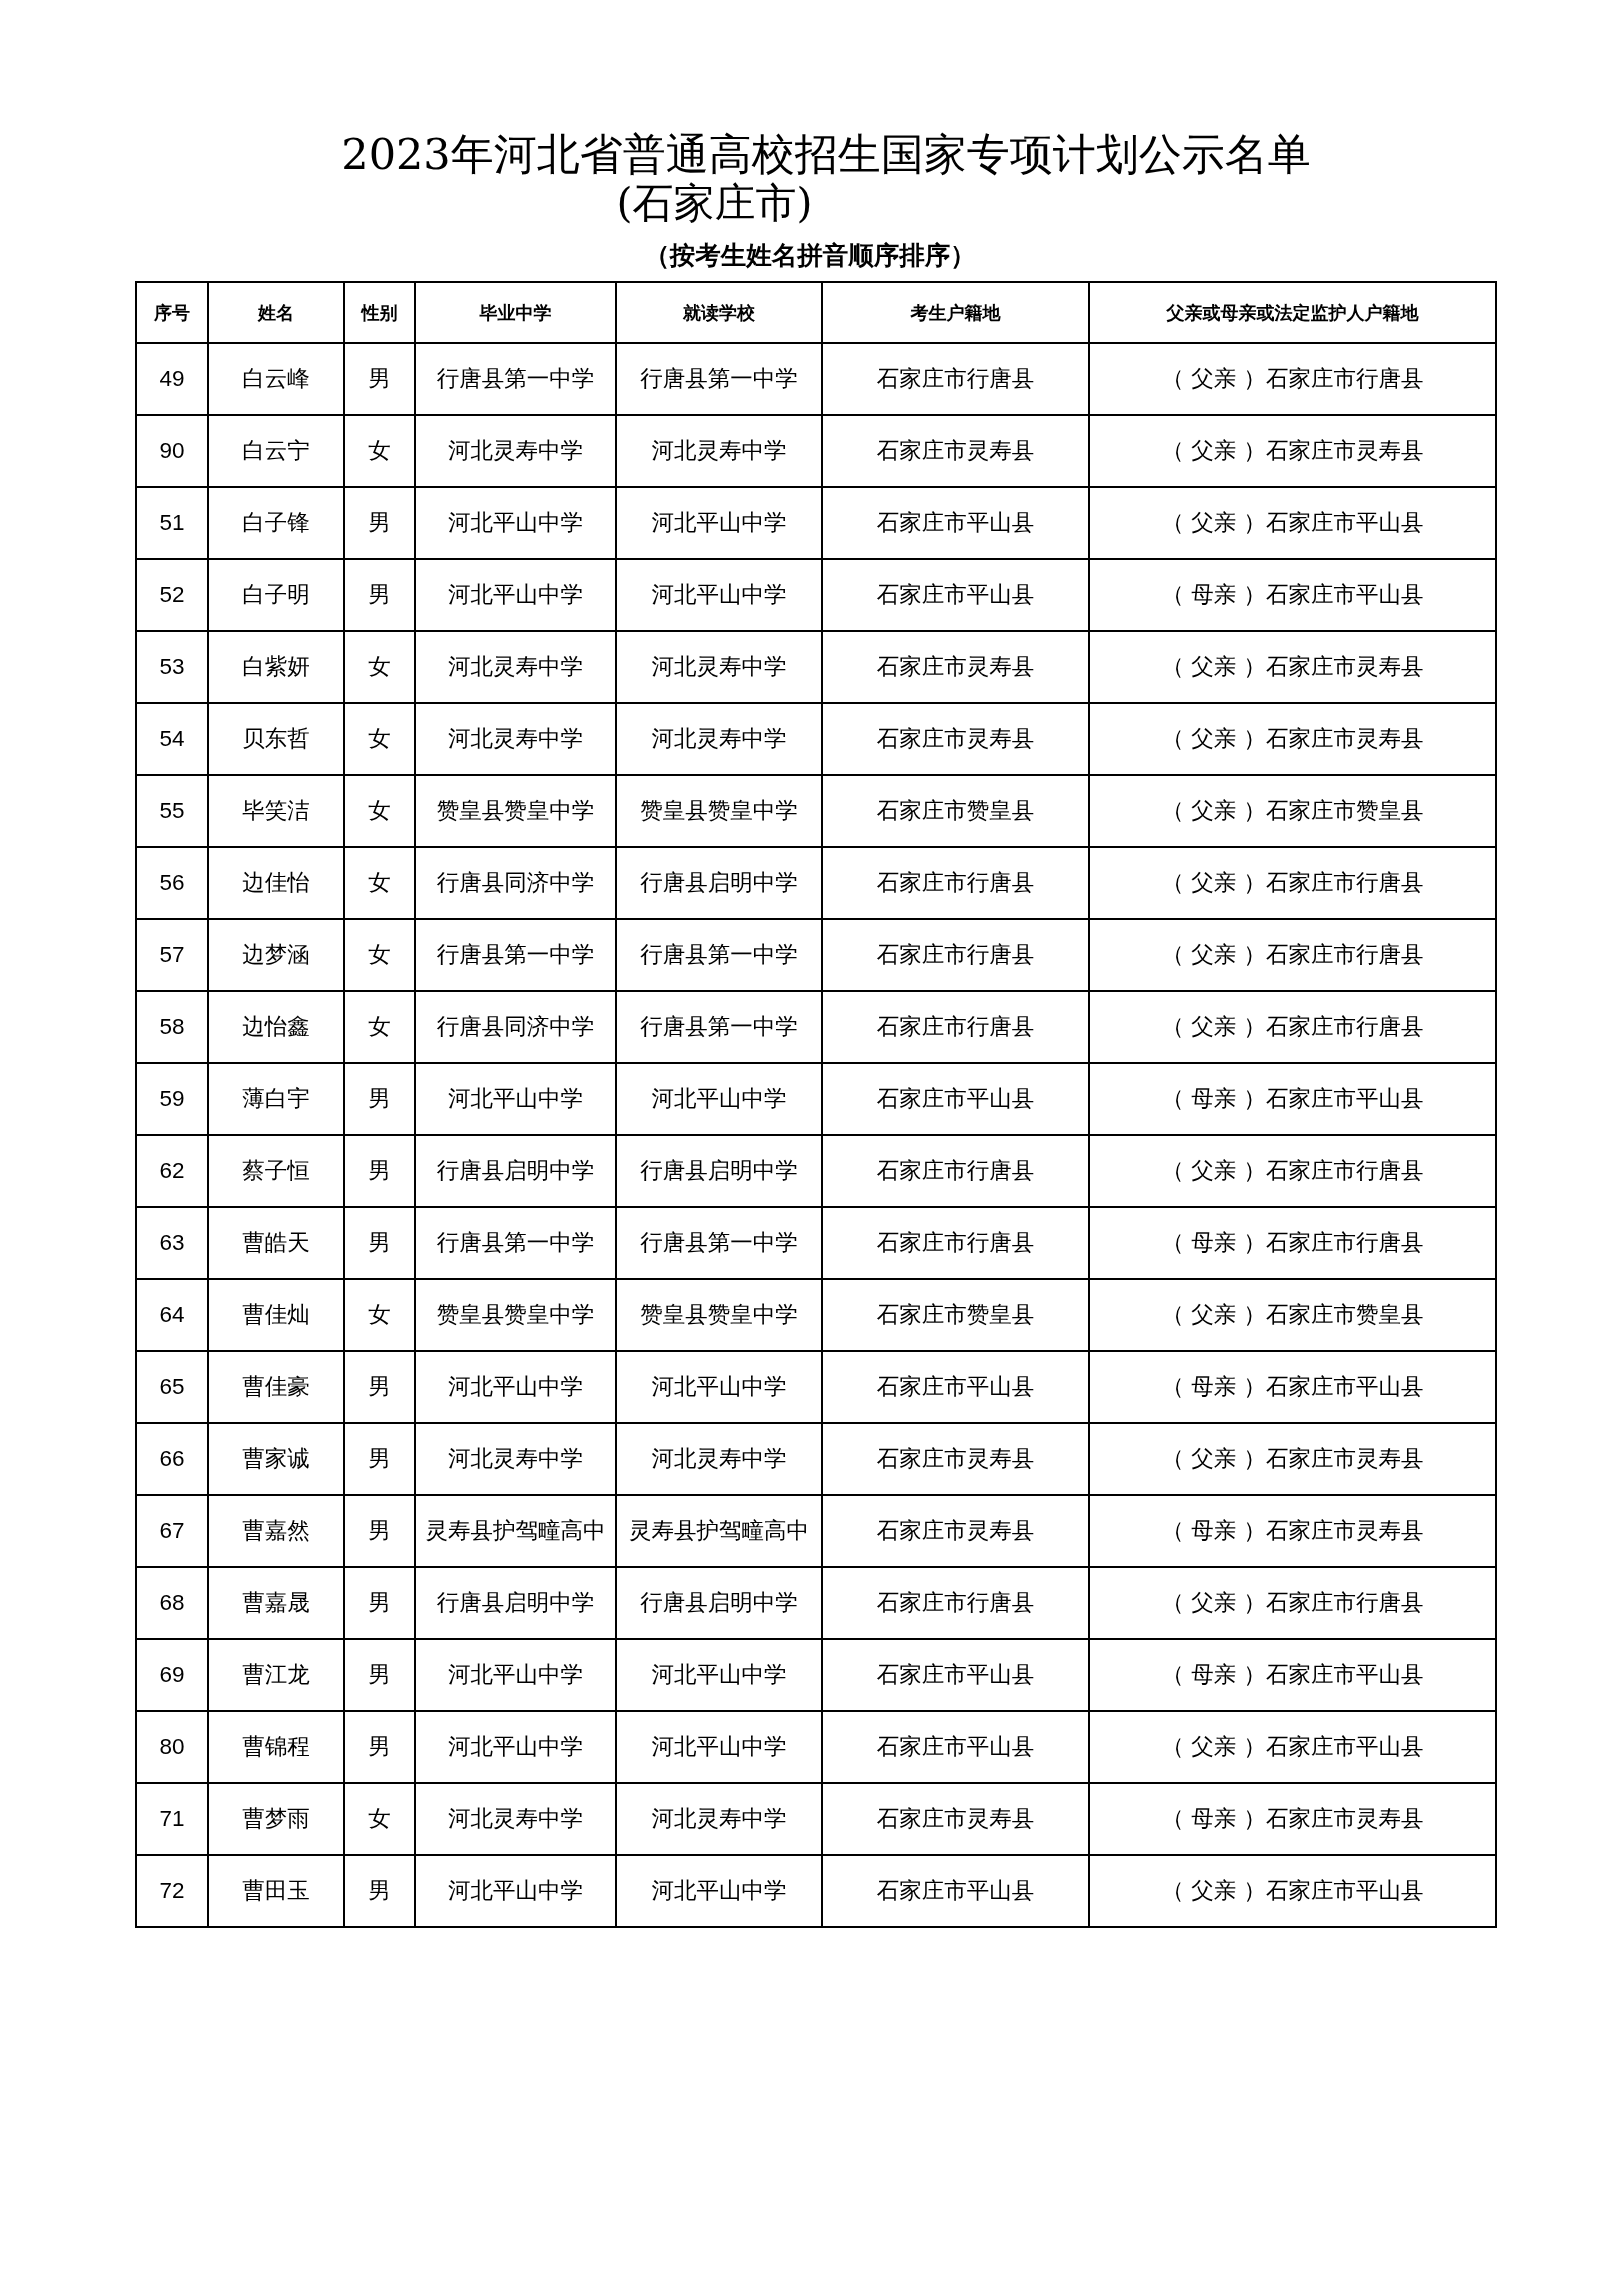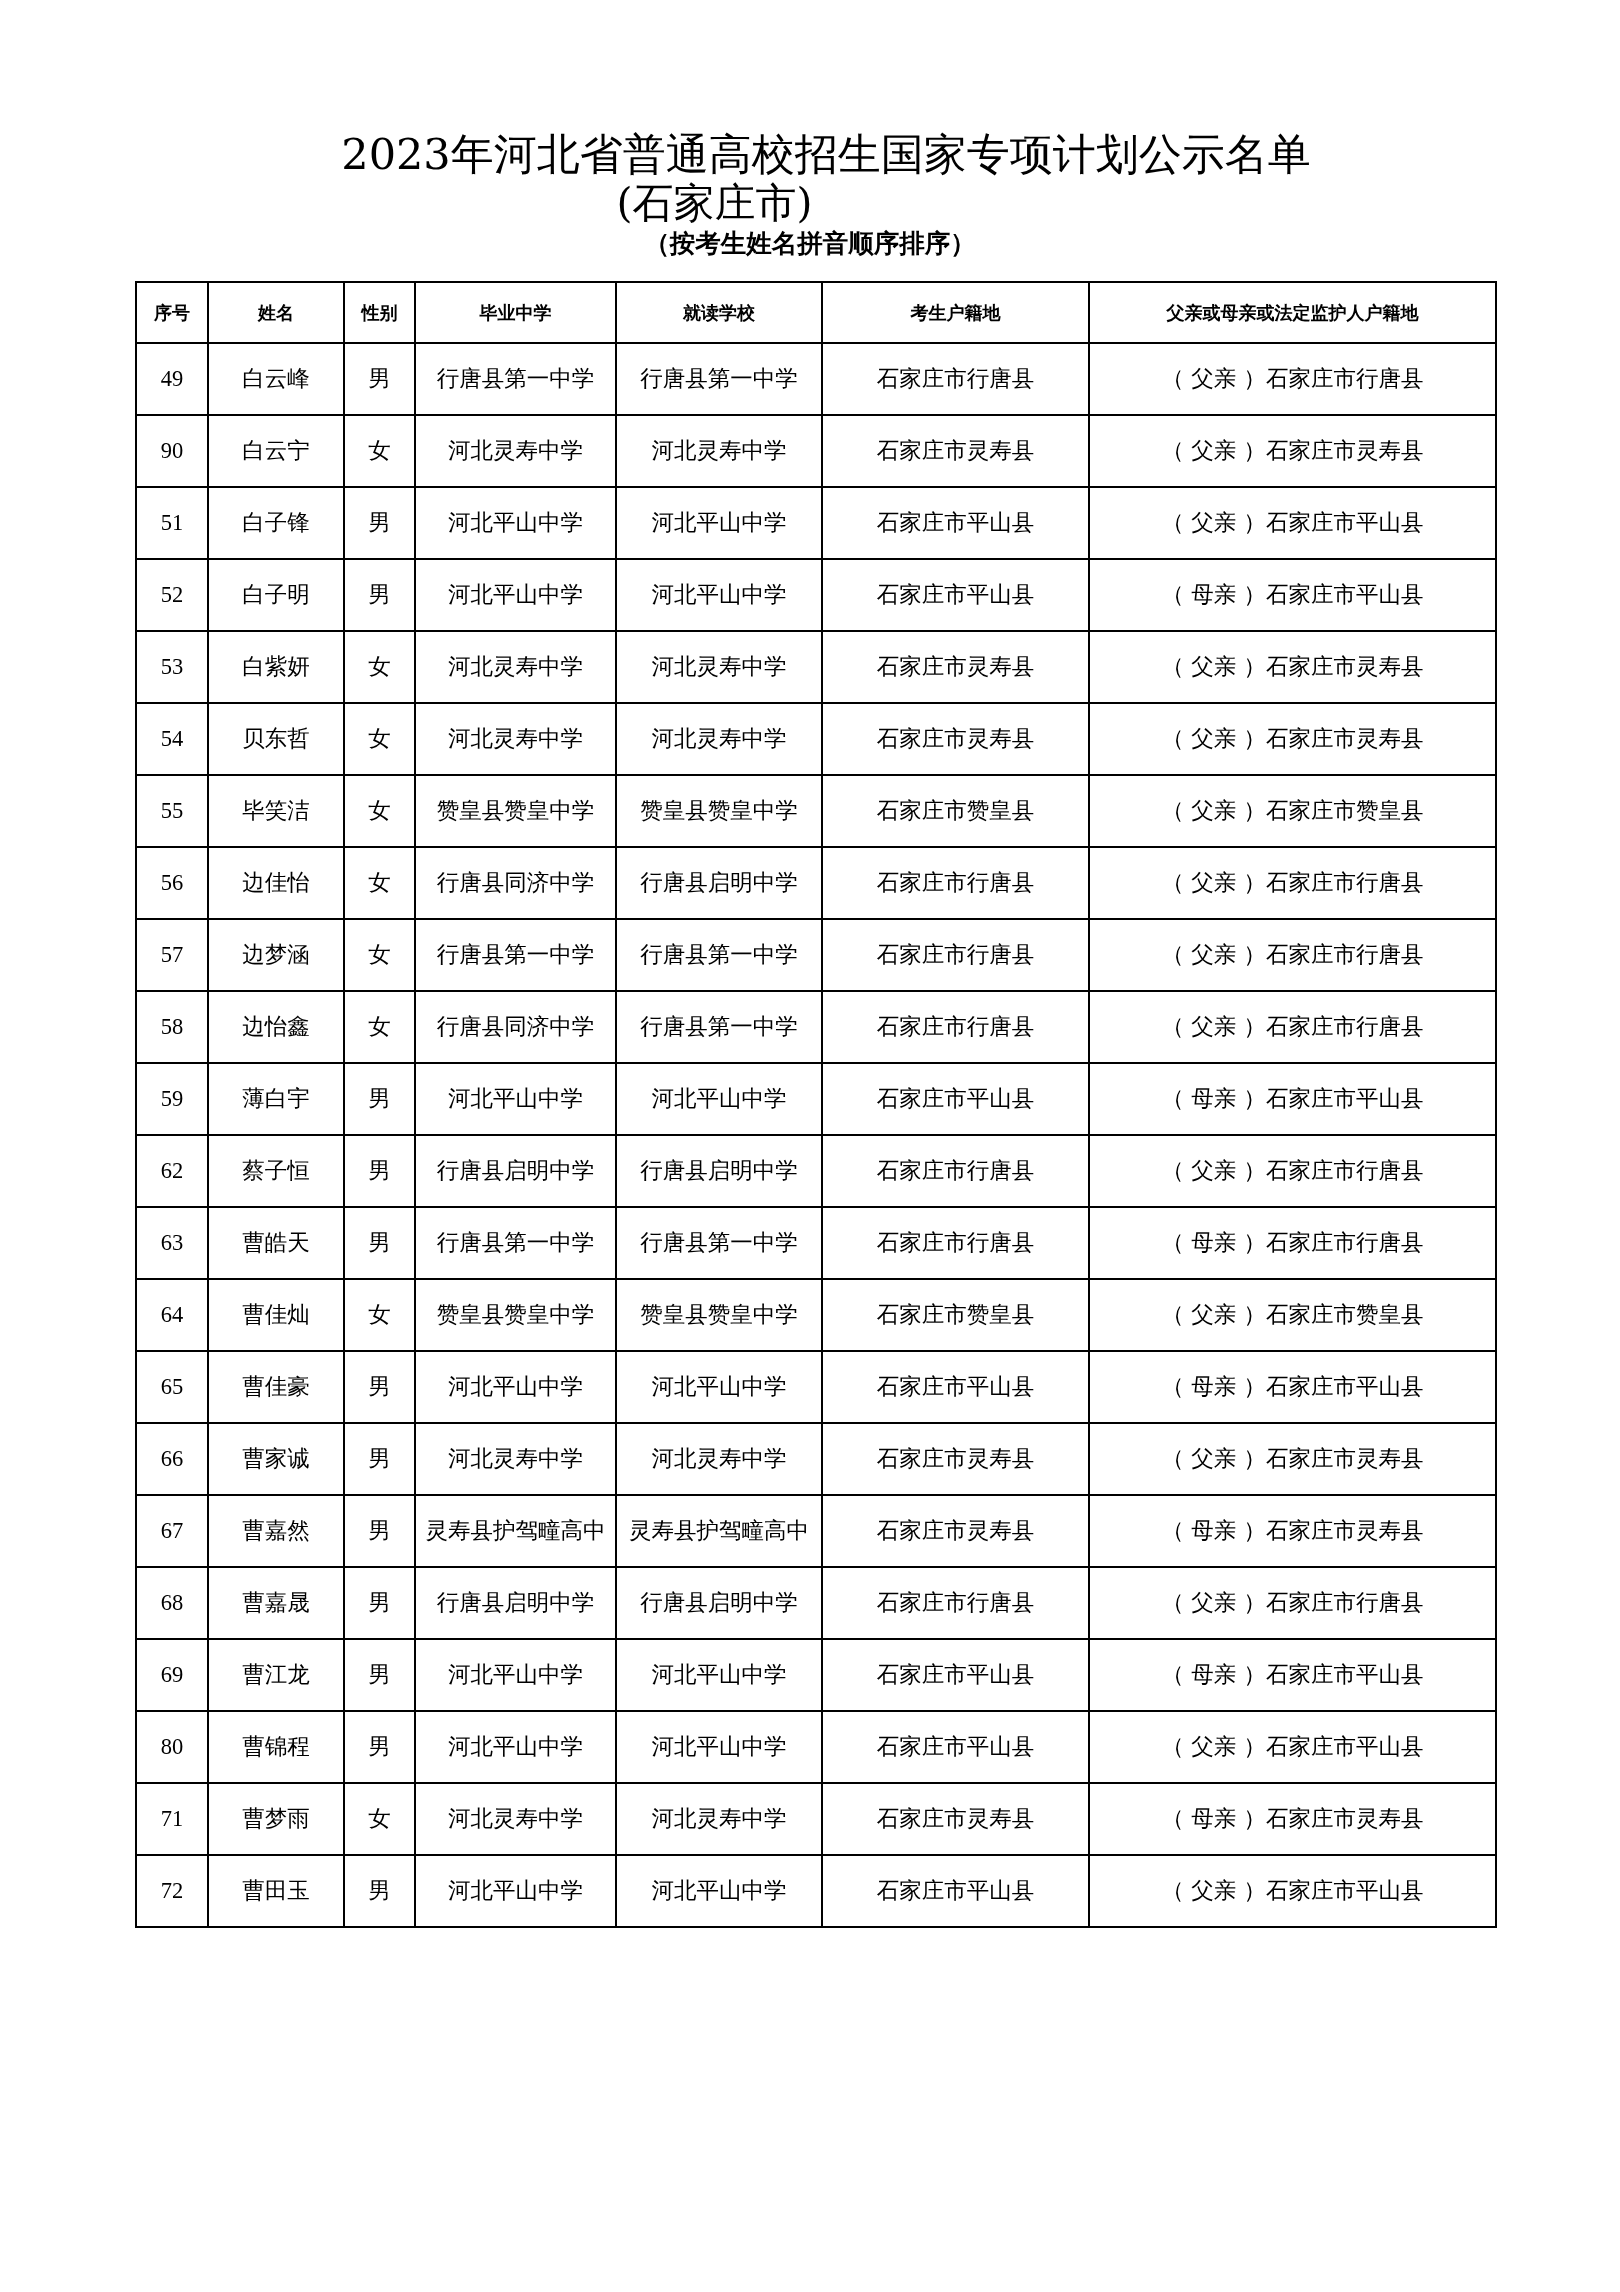--- a/index.html
+++ b/index.html
@@ -2,30 +2,30 @@
 <html><head>
 <meta charset="utf-8">
 <style>
   html, body { margin: 0; padding: 0; background: #ffffff; }
   body { width: 1620px; height: 2293px; position: relative; overflow: hidden;
          font-family: "DejaVu Serif", "Liberation Serif", serif; color: #000; }
   .title { position: absolute; left: 16px; width: 1620px; text-align: center; top: 129px;
            font-size: 43px; line-height: 51px; font-weight: normal; letter-spacing: 0px; }
   .subtitle { position: absolute; left: 0; width: 1429px; text-align: center; top: 179px;
            font-size: 41px; line-height: 49px; }
-  .note { position: absolute; left: 0; width: 1620px; text-align: center; top: 228px;
+  .note { position: absolute; left: 0; width: 1620px; text-align: center; top: 240px;
            font-size: 25.5px; line-height: 31px; font-weight: bold; }
   table.roster { position: absolute; left: 135px; top: 281px; border-collapse: collapse;
            width: 1358px; table-layout: fixed; border: 2.9px solid #000; }
   table.roster th, table.roster td { border: 2.9px solid #000; text-align: center; vertical-align: middle;
            padding: 0 2px; overflow: hidden; }
   table.roster th { height: 59px; font-size: 18px; font-weight: bold;
            font-family: "DejaVu Sans", "Liberation Sans", sans-serif; }
   table.roster td { height: 70px; font-size: 22.5px; line-height: 23.5px; }
-  td.num { font-family: Liberation Serif, serif; margin-top: 22px; }
+  td.num { font-family: Liberation Sans, sans-serif; margin-top: 22px; }
   td.school { font-size: 21.6px; }
 </style>
 </head>
 <body>
 
 <div class="title">2023年河北省普通高校招生国家专项计划公示名单</div>
 <div class="subtitle">(石家庄市)</div>
 <div class="note">（按考生姓名拼音顺序排序）</div>
 
 <table class="roster">

